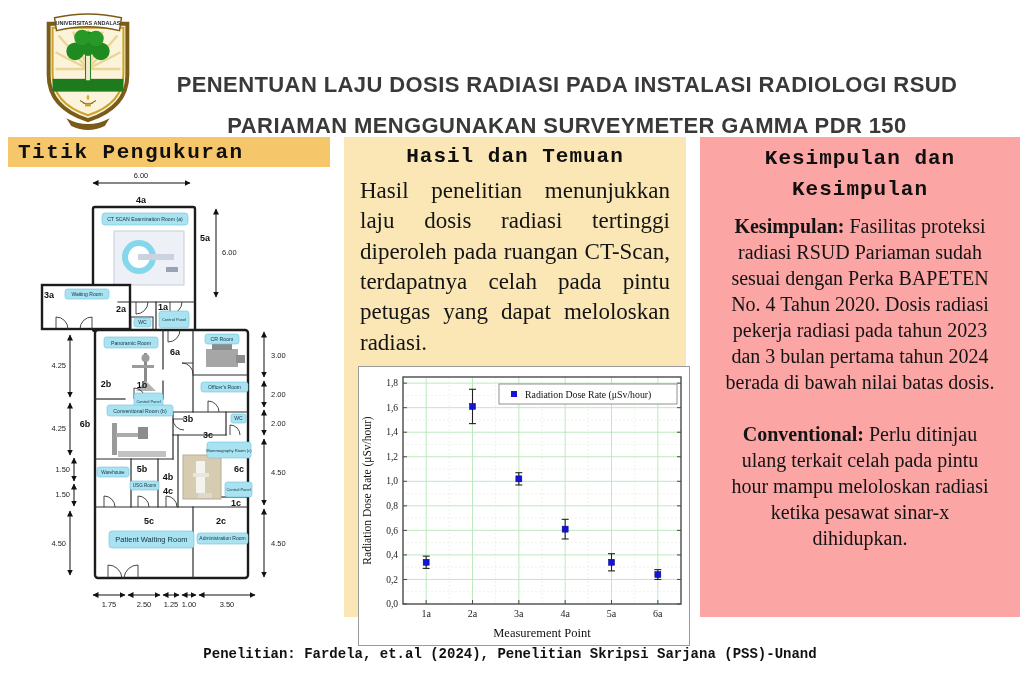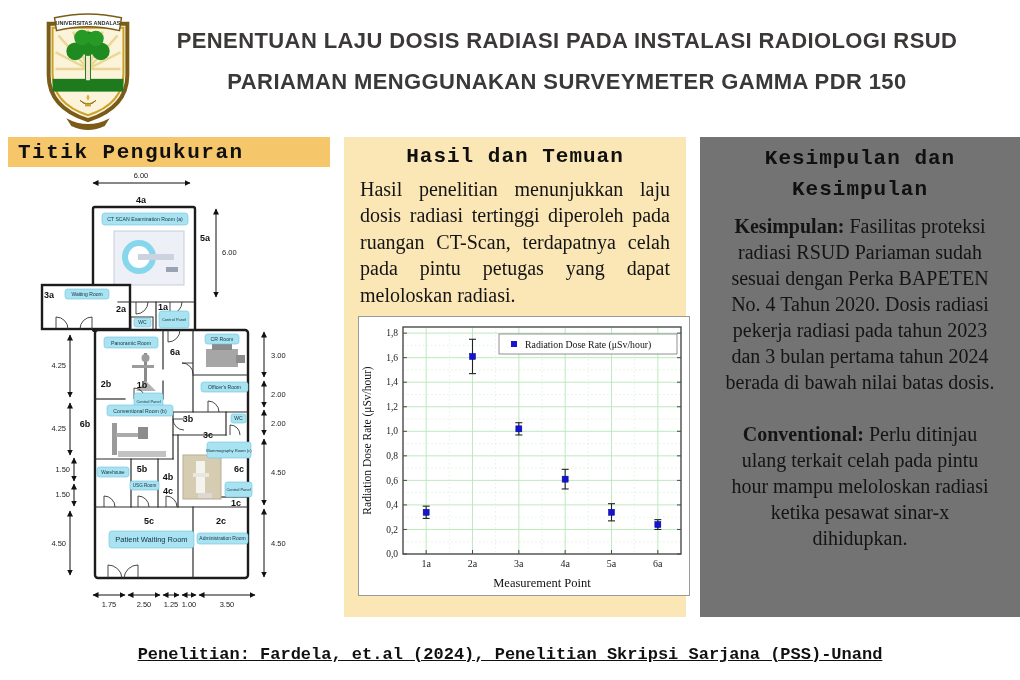--- a/index.html
+++ b/index.html
@@ -4,48 +4,48 @@
 <style>
   html,body{margin:0;padding:0;}
   body{width:1020px;height:680px;background:#ffffff;position:relative;overflow:hidden;
        font-family:"Liberation Sans",sans-serif;color:#141414;}
   .page{position:absolute;inset:0;}
 
   
   .hdr{display:flex;align-items:flex-start;padding:8px 24px 0 38px;height:128px;box-sizing:border-box;}
   .logo{flex:0 0 auto;}
   .titles{flex:1;text-align:center;padding-top:20px;}
-  .title-line{font-size:22px;font-weight:800;color:#3b3838;letter-spacing:.4px;line-height:26px;}
+  .title-line{font-size:22px;font-weight:800;color:#3b3838;letter-spacing:.4px;line-height:26px;margin-top:44px;}
   .title-line + .title-line{margin-top:15px;}
 
   
   .columns{position:absolute;left:8px;top:137px;right:0;height:480px;display:flex;gap:14px;}
   .col{box-sizing:border-box;}
   .col-left{width:322px;background:#ffffff;}
   .band{height:30px;background:#f6c76a;display:flex;align-items:center;padding-left:10px;}
   .band span{font-family:"Liberation Mono","DejaVu Sans Mono",monospace;font-weight:700;
              font-size:21px;letter-spacing:1.5px;color:#101010;}
   .col-mid{width:342px;background:#fbe7b5;padding:2px 14px;}
-  .col-right{flex:1;background:#737373;padding:4px 12px;}
+  .col-right{flex:1;background:#fca5a5;padding:4px 12px;}
 
   .panel-h{font-family:"Liberation Mono","DejaVu Sans Mono",monospace;font-weight:700;
            font-size:21px;letter-spacing:1px;color:#101010;text-align:center;margin:6px 0 0 0;}
-  .mid-body{font-family:"Liberation Serif","DejaVu Serif",serif;font-size:20px;line-height:1.32;
+  .mid-body{font-family:"Liberation Serif","DejaVu Serif",serif;font-size:23px;line-height:1.32;
             text-align:justify;margin:8px 2px 0 2px;}
   .chart-panel{margin:8px auto 0 auto;width:332px;height:280px;background:#ffffff;
                border:1px solid #9a9a9a;box-sizing:border-box;display:flex;align-items:center;justify-content:center;}
   .right-body{font-family:"Liberation Serif","DejaVu Serif",serif;font-size:20px;line-height:1.3;
               text-align:center;margin-top:12px;}
   .right-body p{margin:10px;}
   .right-body p + p{margin-top:26px;}
   .right-body b{font-weight:700;}
 
   
   .ftr{position:absolute;left:0;top:628px;width:1020px;height:52px;display:flex;align-items:center;justify-content:center;}
-  .ftr span{font-family:"Liberation Mono","DejaVu Sans Mono",monospace;font-weight:700;font-size:17px;color:#111;text-decoration:underline;}
+  .ftr span{font-family:"Liberation Mono","DejaVu Sans Mono",monospace;font-weight:700;font-size:14px;color:#111;}
 
   
   .fp{display:block;margin:0 auto;}
   .fp text{font-family:"Liberation Sans",sans-serif;}
   .fp .pt{font-weight:700;font-size:9px;fill:#111;text-anchor:middle;}
   .fp .dim{font-size:7.5px;fill:#222;}
   .fp .wall{stroke:#2b2b2b;stroke-width:1.2;stroke-linecap:square;}
   .fp .wallT{stroke:#1c1c1c;stroke-width:2.4;fill:#ffffff;}
   .fp .door{stroke:#333;stroke-width:.9;fill:none;}
   .fp .cyan{fill:#a9e3f2;stroke:#6fc4de;stroke-width:.6;}

